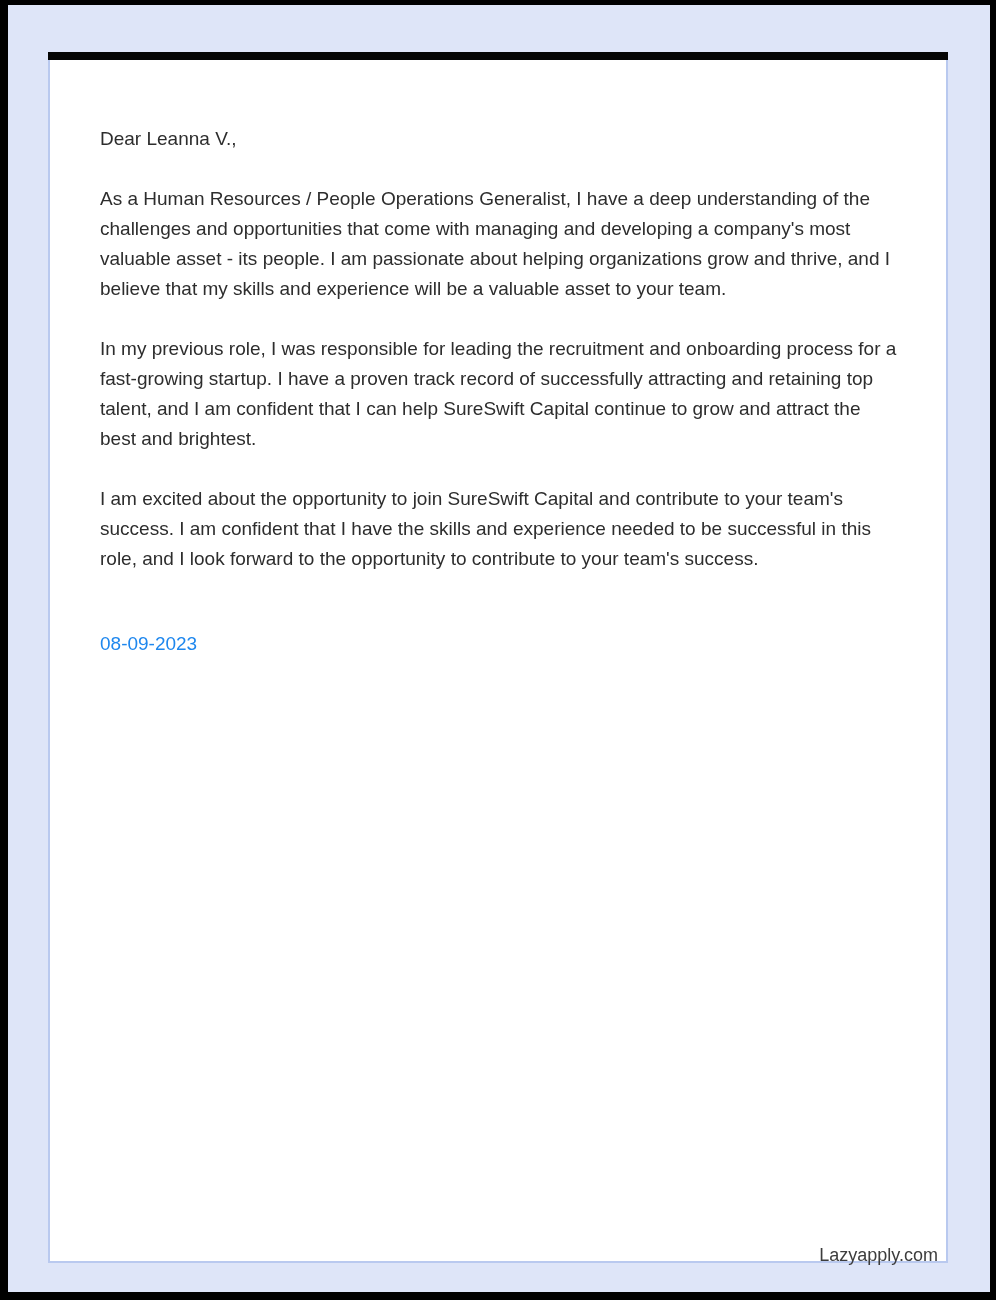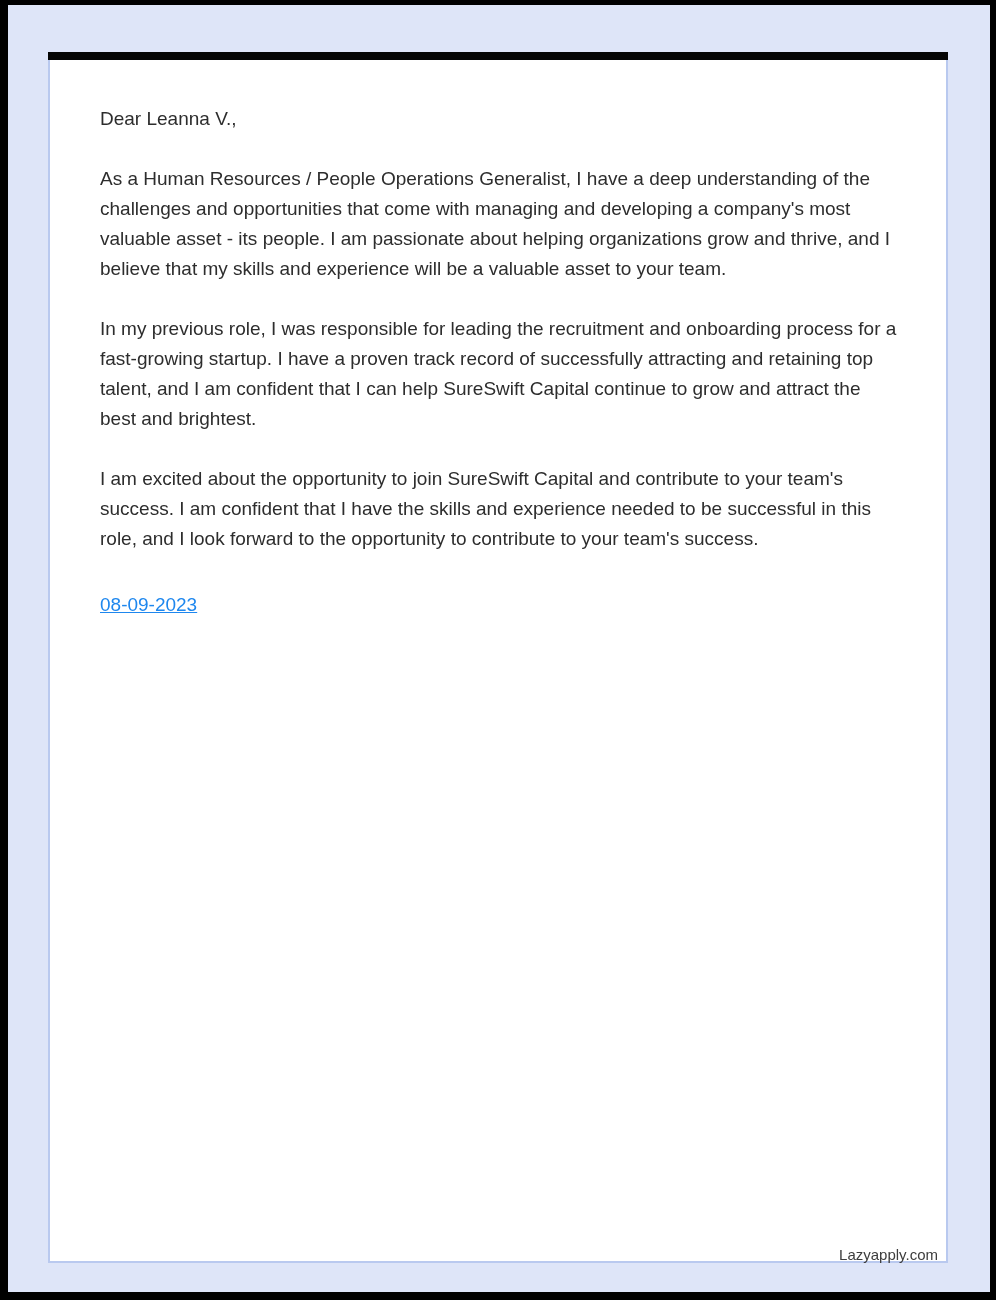--- a/index.html
+++ b/index.html
@@ -44,41 +44,40 @@
   .sheet {
     position: absolute;
     left: 40px;
     top: 55px;
     width: 900px;
     height: 1203px;
     box-sizing: border-box;
     background: #ffffff;
     border: 2px solid #b9c9ef;
     border-top: none;
-    padding: 44px 48px 0 50px;
+    padding: 64px 48px 0 50px;
     font-size: 19px;
     line-height: 30px;
     color: #2d2d2d;
   }
   .salutation, .para {
     margin: 0 0 30px 0;
     max-width: 800px;
   }
   .letter-date {
-    margin-top: 6px;
+    margin-top: 25px;
     color: #1e87ee;
     cursor: pointer;
     display: inline-block;
-    text-decoration: underline;
   }
   .brand {
     position: absolute;
     right: 8px;
     bottom: -3px;
-    font-size: 15px;
+    font-size: 18px;
     line-height: 18px;
     color: #3d3d3d;
     cursor: pointer;
   }
 </style>
 </head>
 <body>
 
 <div class="canvas">
 

